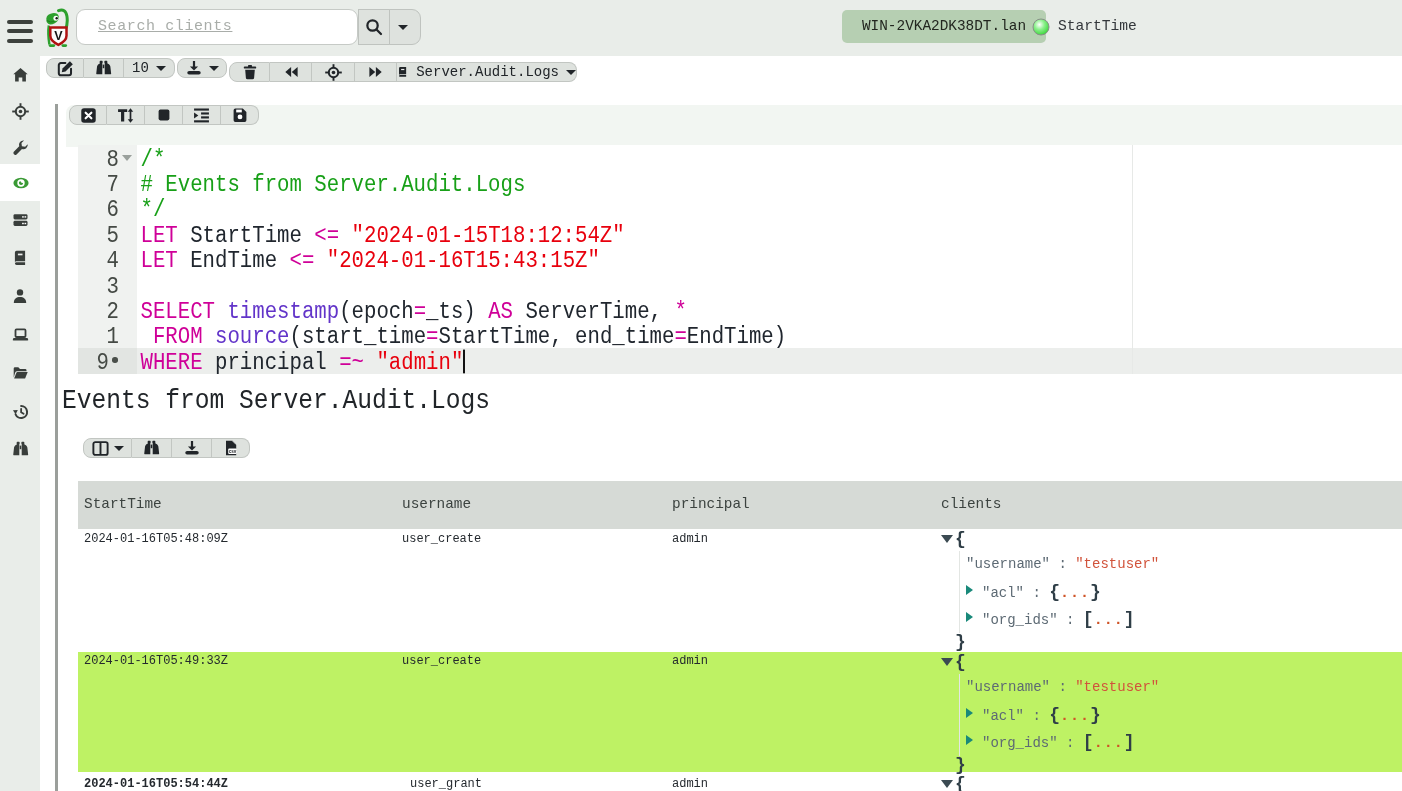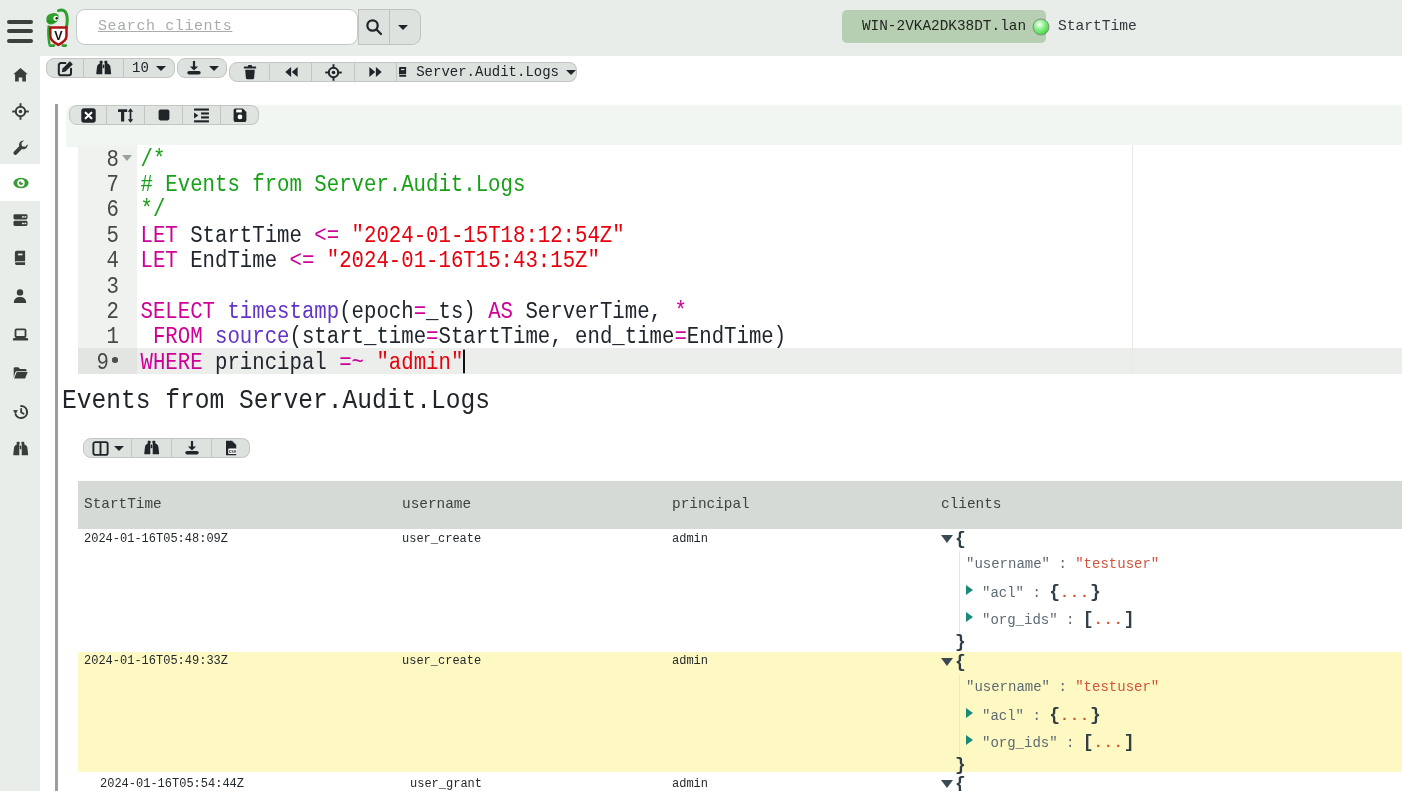--- a/index.html
+++ b/index.html
@@ -363,33 +363,33 @@
     <div class="tri-d" style="left:863px; top:6px;"></div>
     <div class="jline" style="left:877px; top:0px;"><span class="jbrace">{</span></div>
     <div class="jguide" style="left:881px; top:22px; height:82px;"></div>
     <div class="jline" style="left:888px; top:27px;">"username" : <span class="jstr">"testuser"</span></div>
     <div class="tri-r" style="left:888px; top:56px;"></div>
     <div class="jline" style="left:904px; top:53px;">"acl" : <span class="jbrace">{</span><span class="jdots">...</span><span class="jbrace">}</span></div>
     <div class="tri-r" style="left:888px; top:83px;"></div>
     <div class="jline" style="left:904px; top:80px;">"org_ids" : <span class="jbrace">[</span><span class="jdots">...</span><span class="jbrace">]</span></div>
     <div class="jline" style="left:877px; top:103px;"><span class="jbrace">}</span></div>
   </div>
-<div class="row" style="top:651.5px; height:120.5px; background:#fef9c3;">
+<div class="row" style="top:651.5px; height:120.5px; background:#bef264;">
     <div class="cell" style="left:6px;">2024-01-16T05:49:33Z</div>
     <div class="cell" style="left:324px;">user_create</div>
     <div class="cell" style="left:594px;">admin</div>
     <div class="tri-d" style="left:863px; top:6px;"></div>
     <div class="jline" style="left:877px; top:0px;"><span class="jbrace">{</span></div>
     <div class="jguide" style="left:881px; top:22px; height:82px;"></div>
     <div class="jline" style="left:888px; top:27px;">"username" : <span class="jstr">"testuser"</span></div>
     <div class="tri-r" style="left:888px; top:56px;"></div>
     <div class="jline" style="left:904px; top:53px;">"acl" : <span class="jbrace">{</span><span class="jdots">...</span><span class="jbrace">}</span></div>
     <div class="tri-r" style="left:888px; top:83px;"></div>
     <div class="jline" style="left:904px; top:80px;">"org_ids" : <span class="jbrace">[</span><span class="jdots">...</span><span class="jbrace">]</span></div>
     <div class="jline" style="left:877px; top:103px;"><span class="jbrace">}</span></div>
   </div>
 <div class="row" style="top:774px; height:17px; background:#ffffff;">
-    <div class="cell" style="left:22px;">2024-01-16T05:54:44Z</div>
+    <div class="cell" style="left:6px;font-weight:bold;">2024-01-16T05:54:44Z</div>
     <div class="cell" style="left:332px;text-align:center;">user_grant</div>
     <div class="cell" style="left:594px;">admin</div>
     <div class="tri-d" style="left:863px; top:6px;"></div>
     <div class="jline" style="left:877px; top:0px;"><span class="jbrace">{</span></div>
   </div>
 
 </body></html>

